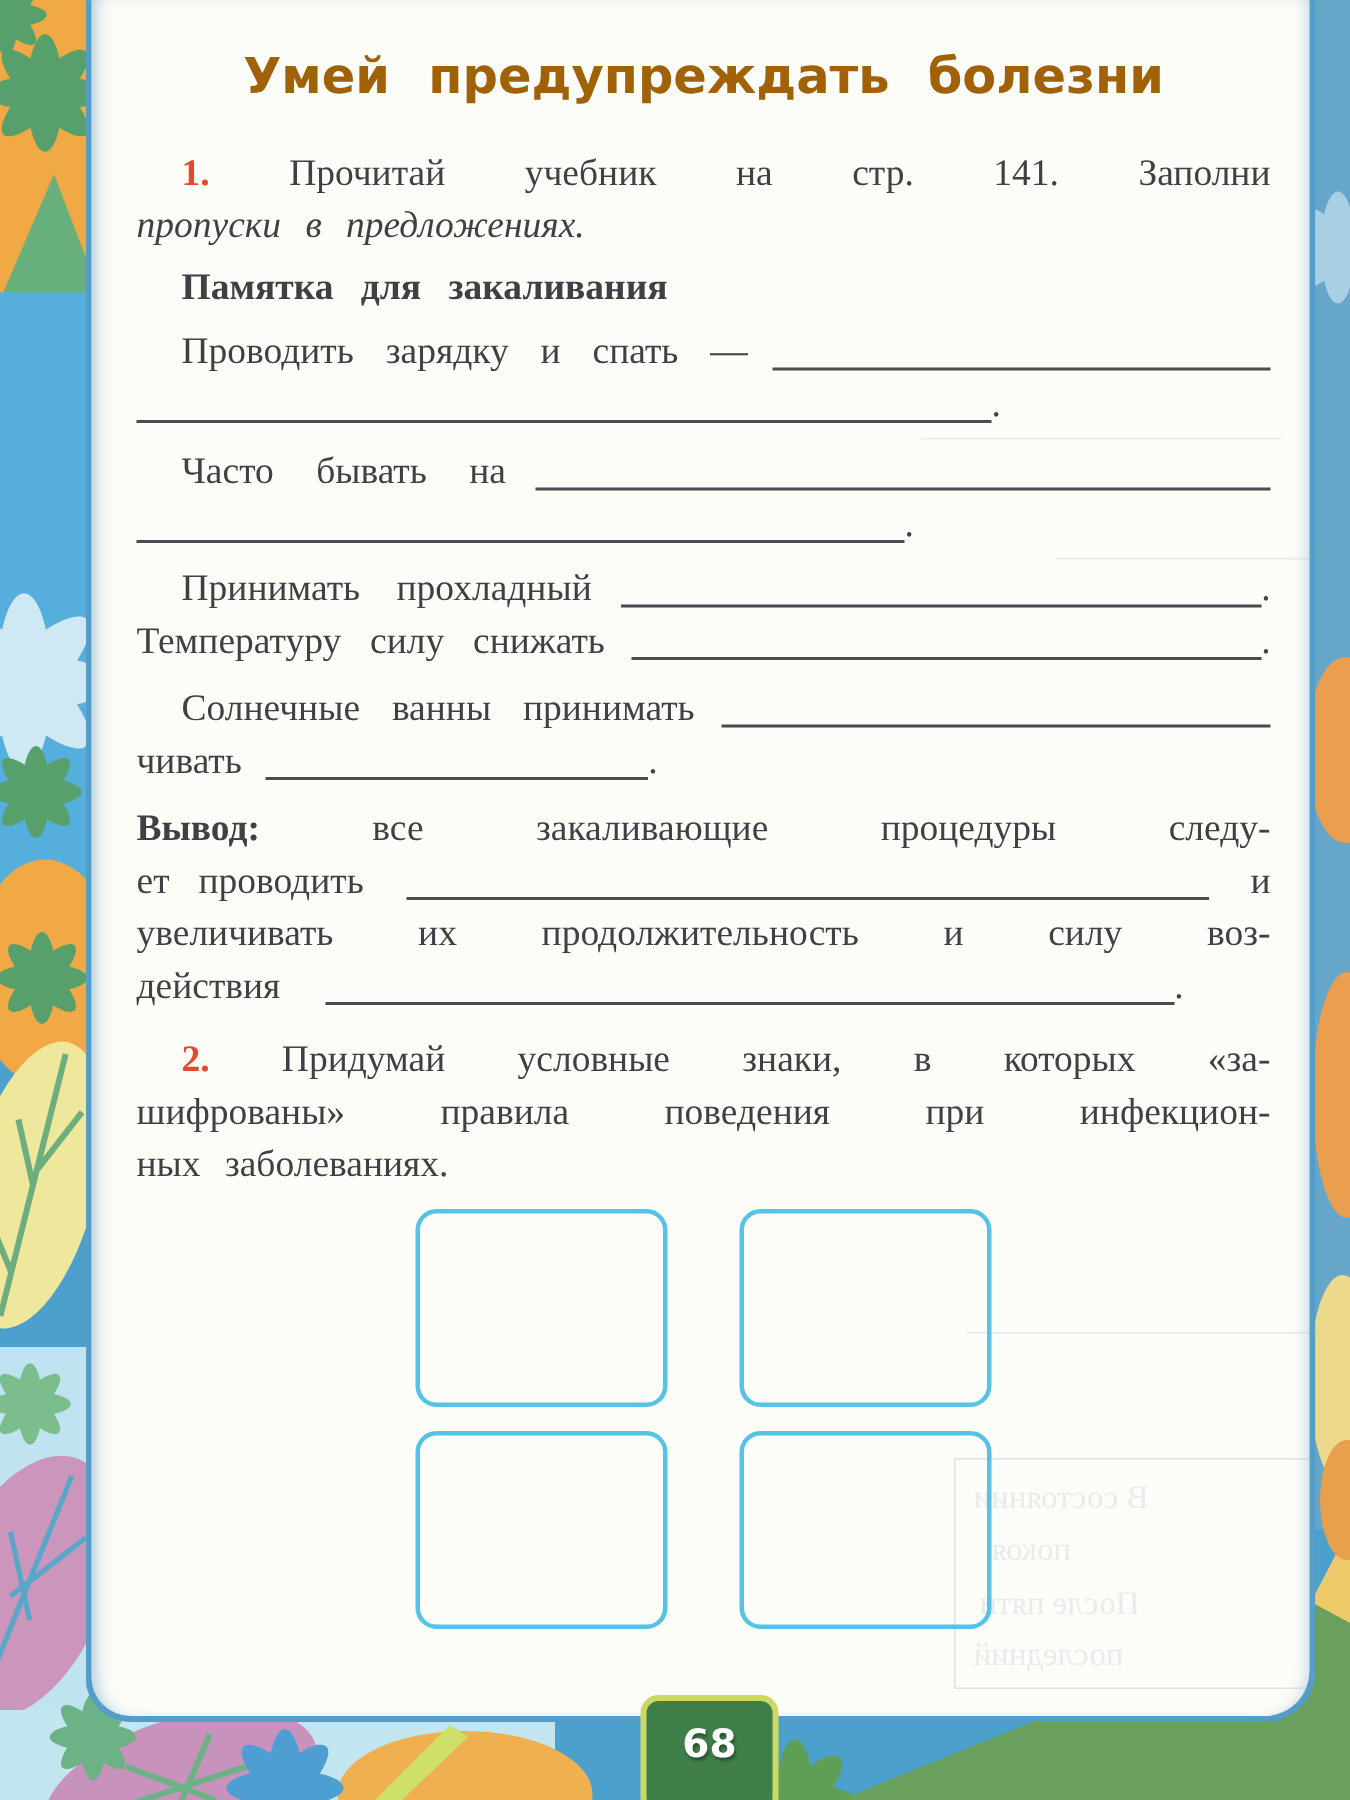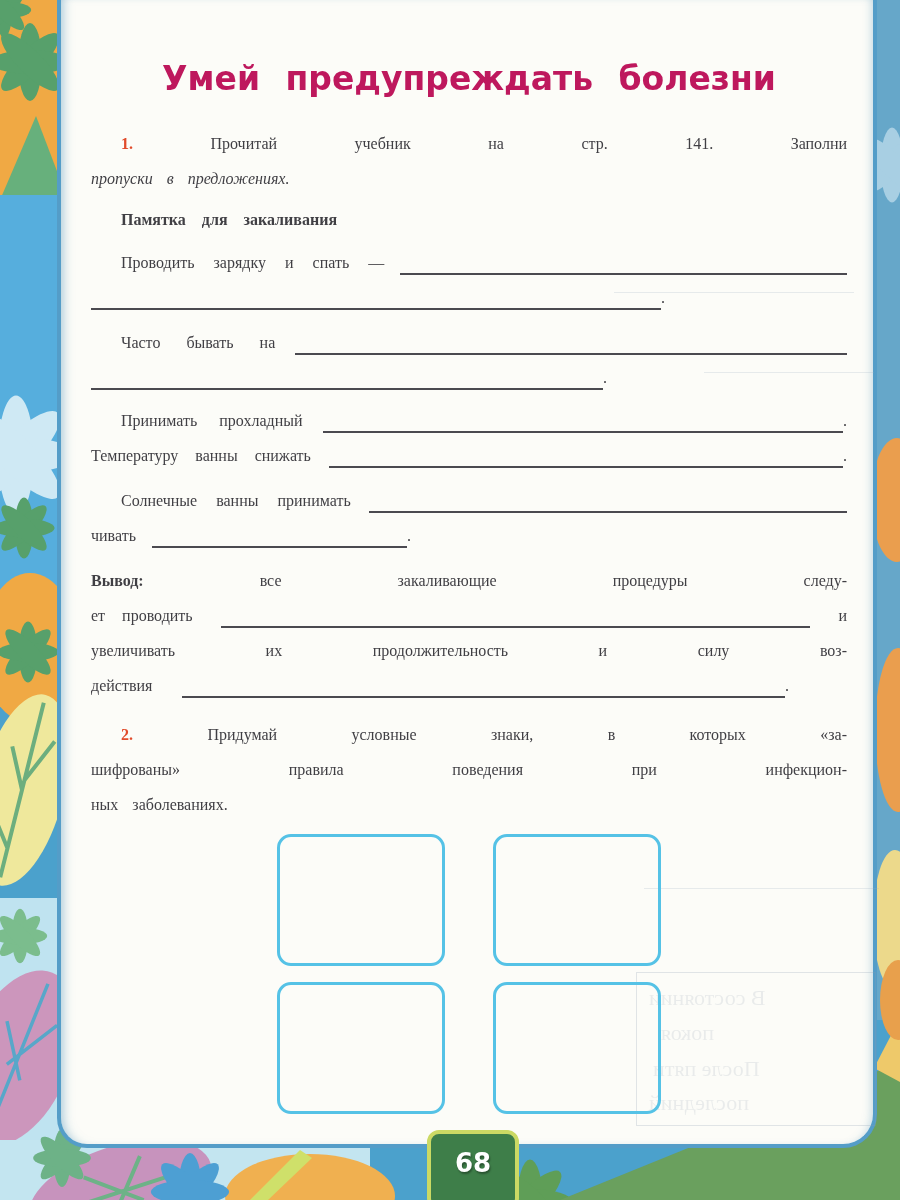--- a/index.html
+++ b/index.html
@@ -7,24 +7,24 @@
           font-family:"Liberation Serif",serif;}
   
   #bg{position:absolute;left:0;top:0;z-index:0;}
   
   .page{position:absolute;left:57px;top:0;width:820px;height:1148px;z-index:1;
         box-sizing:border-box;background:#fcfcf8;
         border:4px solid #549dc8;border-top:none;
         border-radius:0 0 34px 30px;
         box-shadow:inset 9px 0 12px -8px rgba(70,140,180,.55), inset -8px 0 10px -7px rgba(70,140,180,.35);
         padding:0 26px 0 30px;color:#403f44;}
-  .title{margin-top:56px;height:46px;line-height:46px;text-align:center;
+  .title{margin-top:28px;height:46px;line-height:46px;text-align:center;
          font-family:"DejaVu Sans",sans-serif;font-weight:bold;font-size:33px;
-         word-spacing:14px;color:#be185d;margin-bottom:24px;}
-  .line{height:35px;line-height:35px;font-size:16px;word-spacing:8px;position:relative;z-index:2;}
+         word-spacing:14px;color:#a16207;margin-bottom:24px;}
+  .line{height:35px;line-height:35px;font-size:25px;word-spacing:8px;position:relative;z-index:2;}
   .line.justify{text-align:justify;text-align-last:justify;}
   .line.flex{display:flex;align-items:stretch;}
   .line .ind{margin-left:30px;}
   .line.ind-text{text-indent:30px;}
   .num{color:#e14b2b;font-weight:bold;}
   .bold{font-weight:bold;}
   .blank{display:block;border-bottom:2px solid #4b4a50;align-self:flex-end;margin-bottom:5px;height:0;}
   .blank.fill{flex:1;}
   .spacer{display:inline-block;}
   .stretch{flex:1;text-align:justify;text-align-last:justify;display:block;}
@@ -145,21 +145,21 @@
           <span class="blank" style="width: 512px;"></span>
           <span>.</span>
         </div>
         <div class="line flex" style="margin-top: 8px;">
           <span class="ind" style="word-spacing: 18px;">Принимать прохладный</span>
           <span class="spacer" style="width: 20px;"></span>
           <span class="blank fill"></span>
           <span>.</span>
         </div>
         <div class="line flex">
-          <span style="word-spacing: 13px;">Температуру ванны снижать</span>
+          <span style="word-spacing: 13px;">Температуру силу снижать</span>
           <span class="spacer" style="width: 18px;"></span>
           <span class="blank fill"></span>
           <span>.</span>
         </div>
         <div class="line flex" style="margin-top: 10px;">
           <span class="ind" style="word-spacing: 15px;">Солнечные ванны принимать</span>
           <span class="spacer" style="width: 18px;"></span>
           <span class="blank fill"></span>
         </div>
         <div class="line flex">

